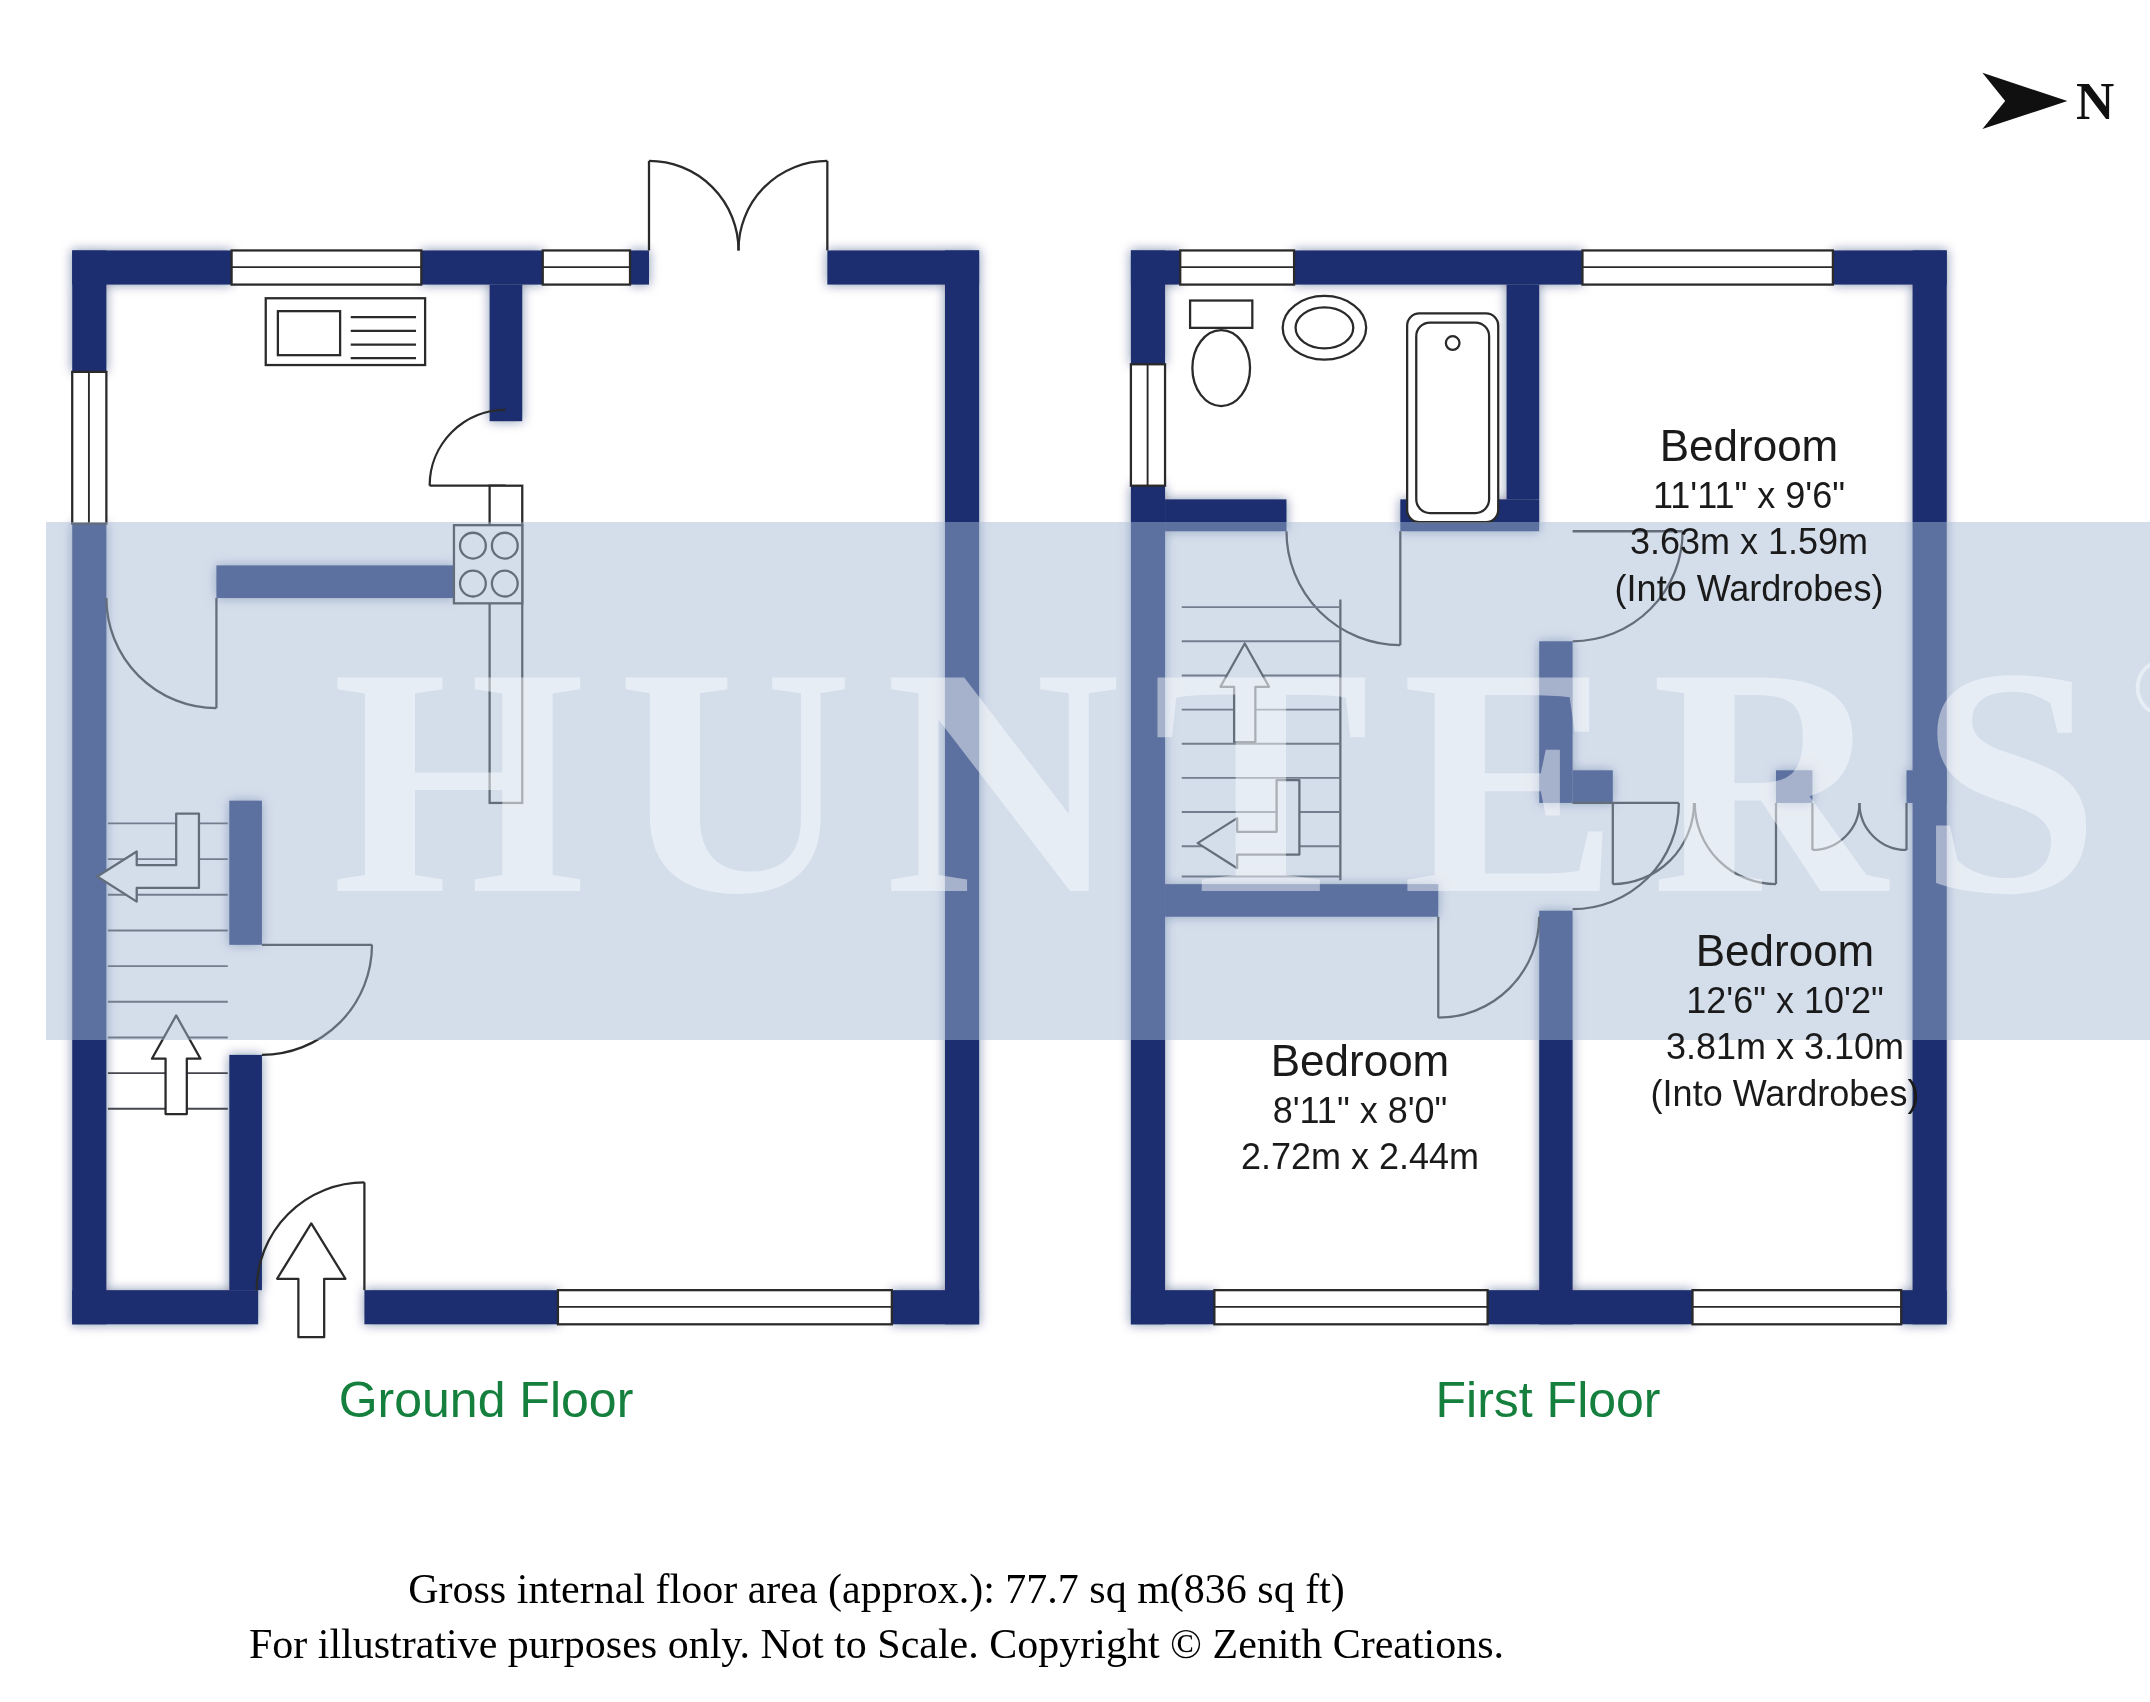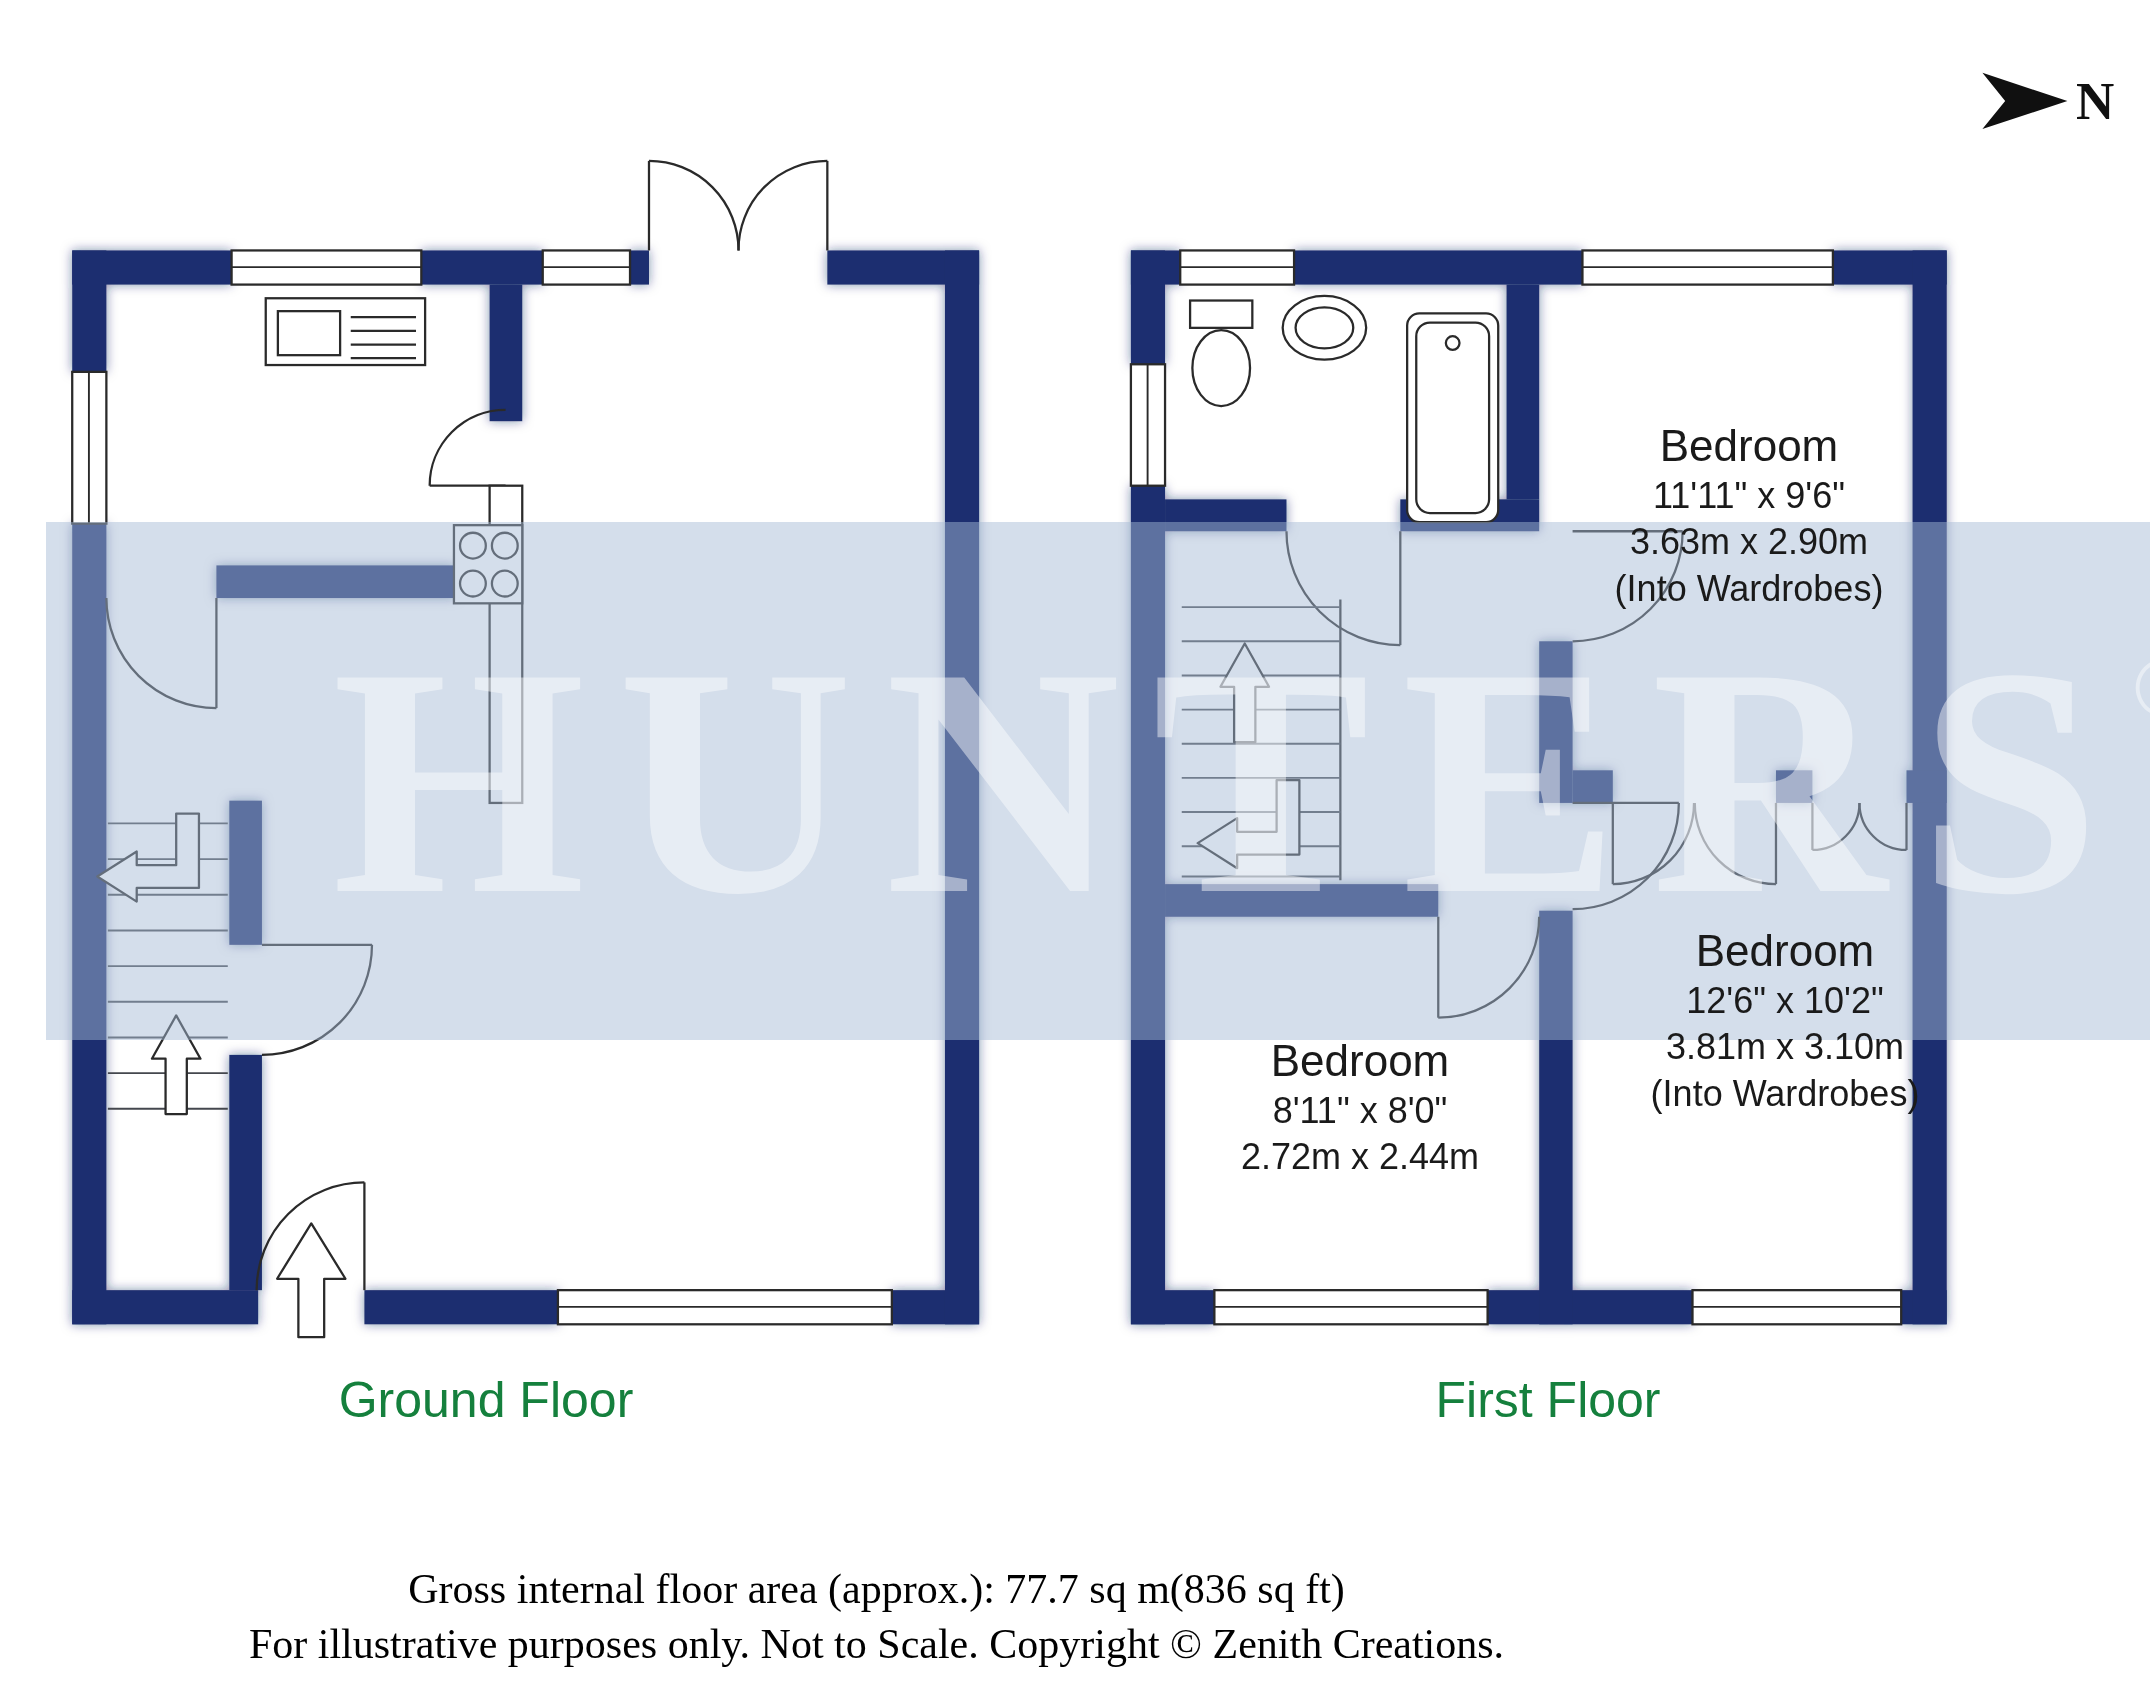--- a/index.html
+++ b/index.html
@@ -228,21 +228,21 @@
     <span class="watermark-text"><span>HUNTERS</span><span class="watermark-reg">®</span></span>
   </div>
 
   <div class="north-n" style="left:2076px;top:71px">N</div>
 
 
 
   <div class="room-label" style="left:1749px;top:419px">
     <div class="room-name">Bedroom</div>
     <div class="room-dim">11'11" x 9'6"</div>
-    <div class="room-dim">3.63m x 2.90m</div>
+    <div class="room-dim">3.63m x 1.59m</div>
     <div class="room-dim">(Into Wardrobes)</div>
   </div>
 
   <div class="room-label" style="left:1785px;top:924px">
     <div class="room-name">Bedroom</div>
     <div class="room-dim">12'6" x 10'2"</div>
     <div class="room-dim">3.81m x 3.10m</div>
     <div class="room-dim">(Into Wardrobes)</div>
   </div>
 

